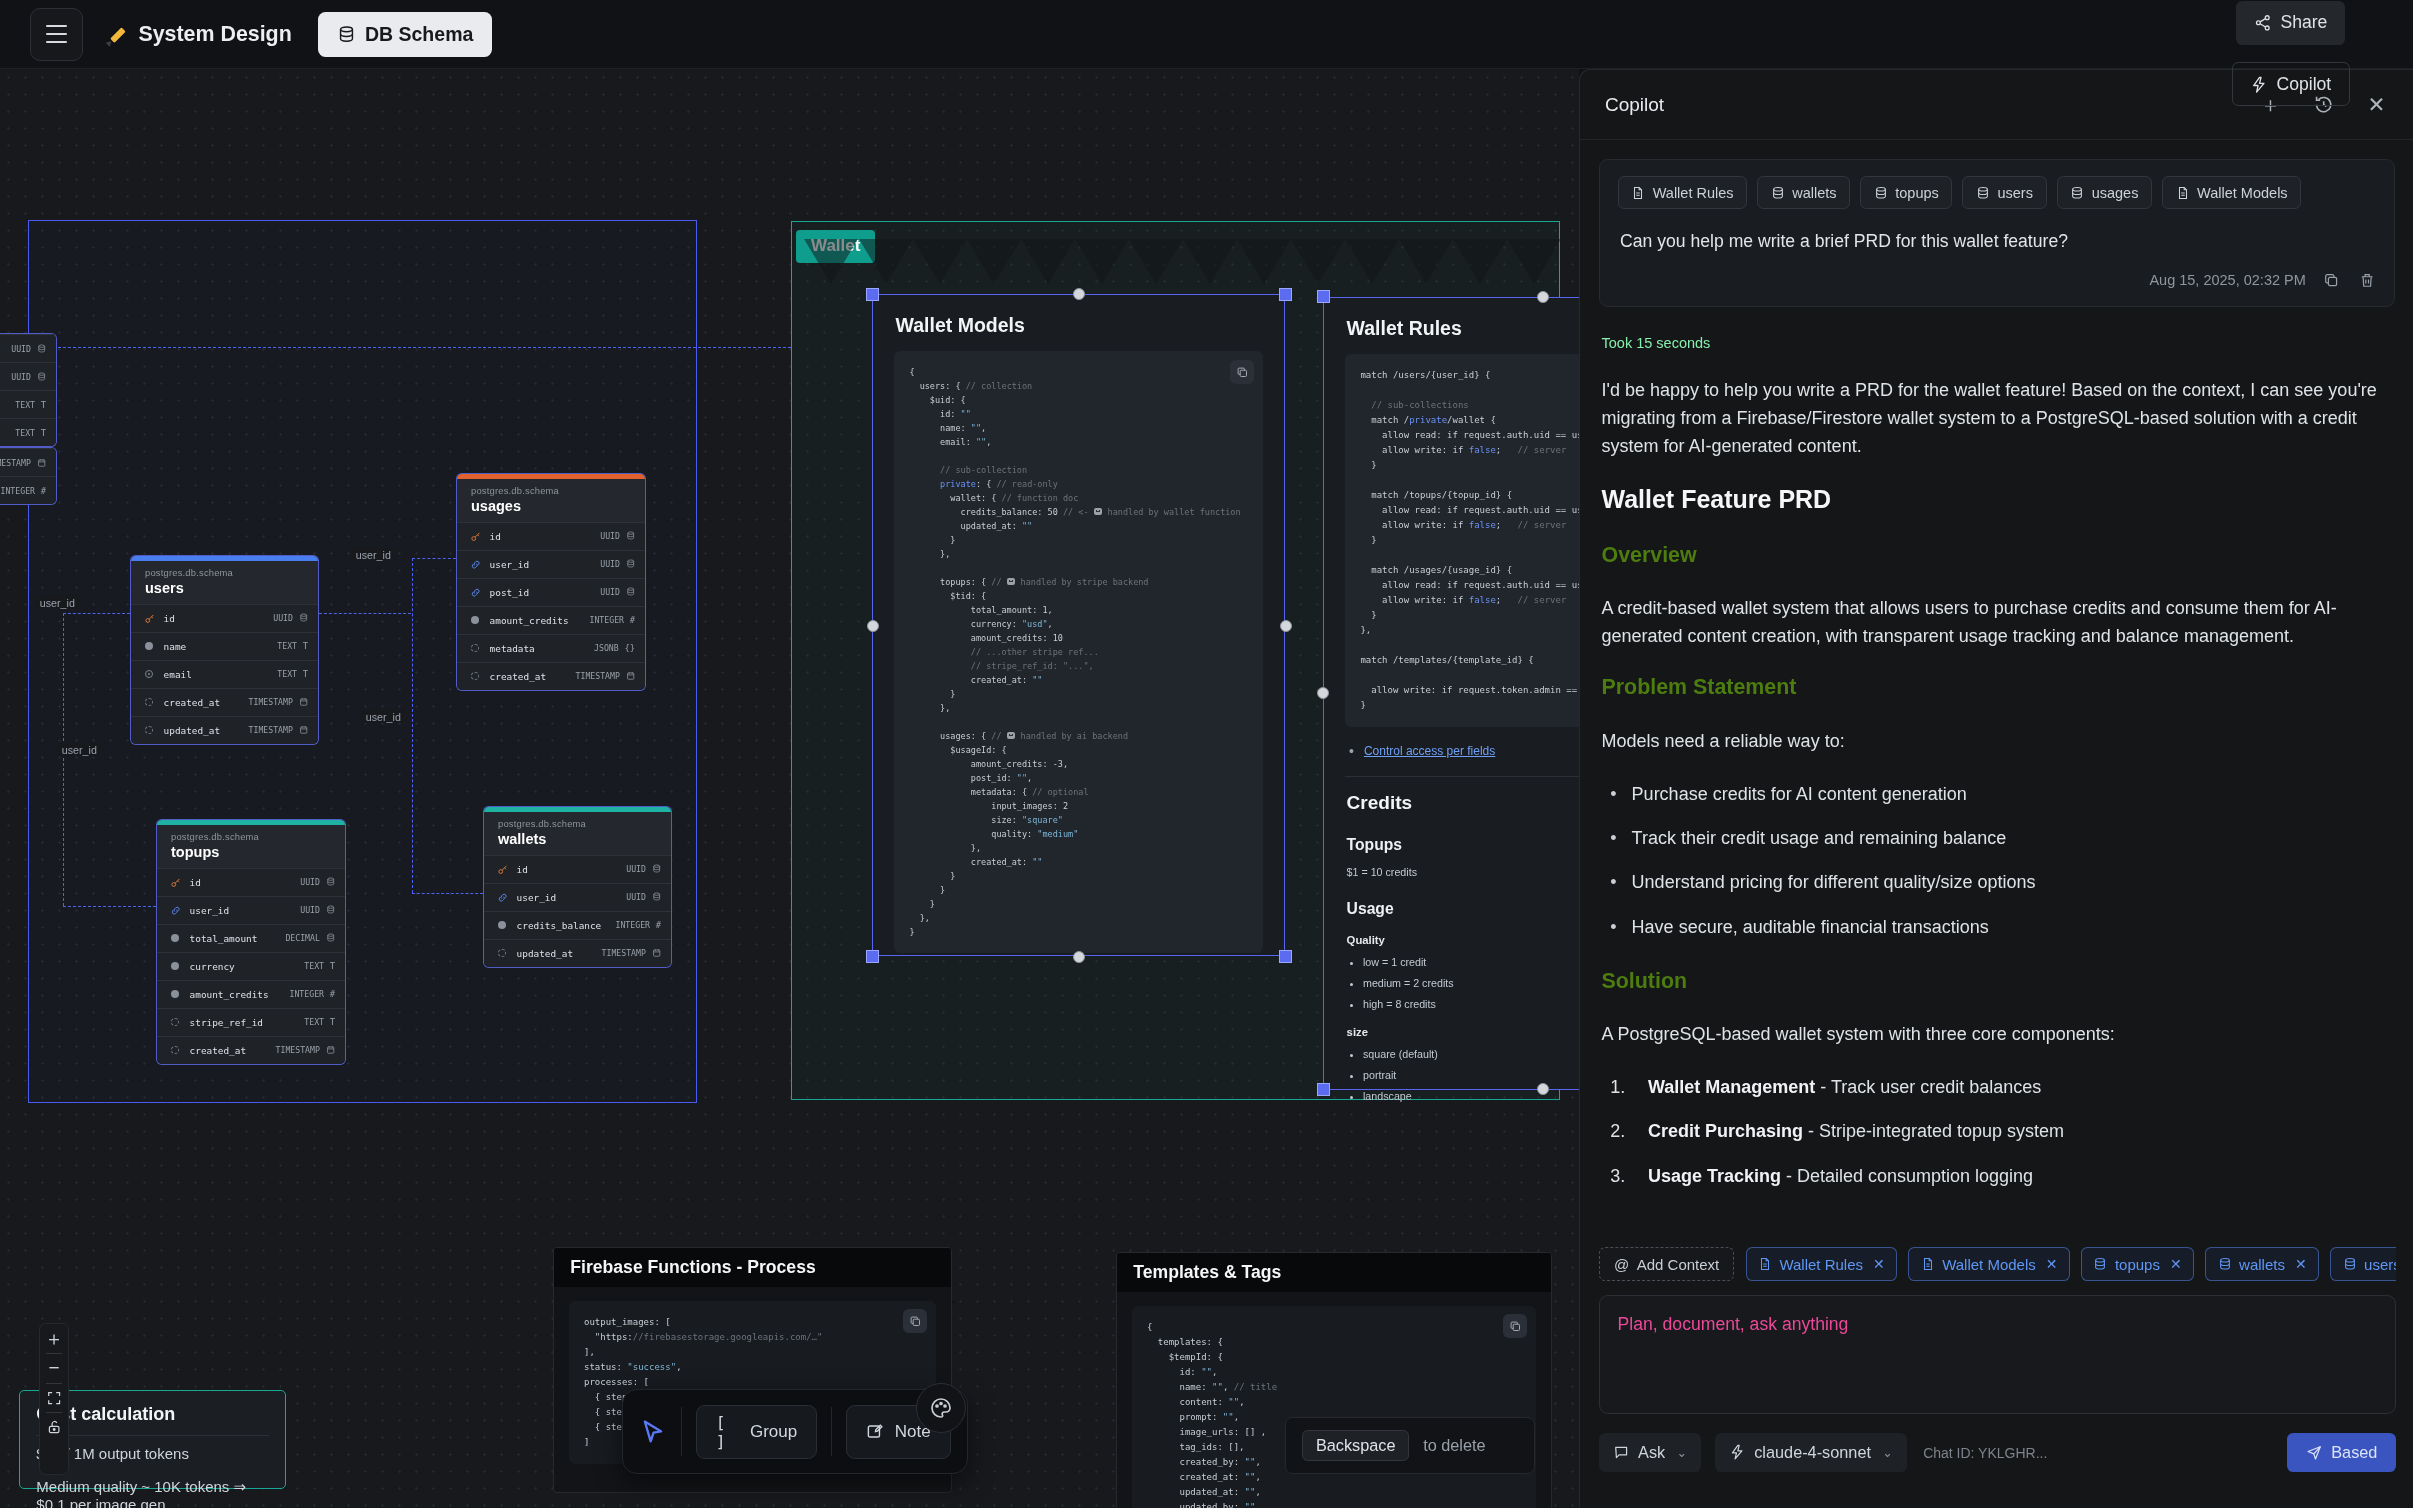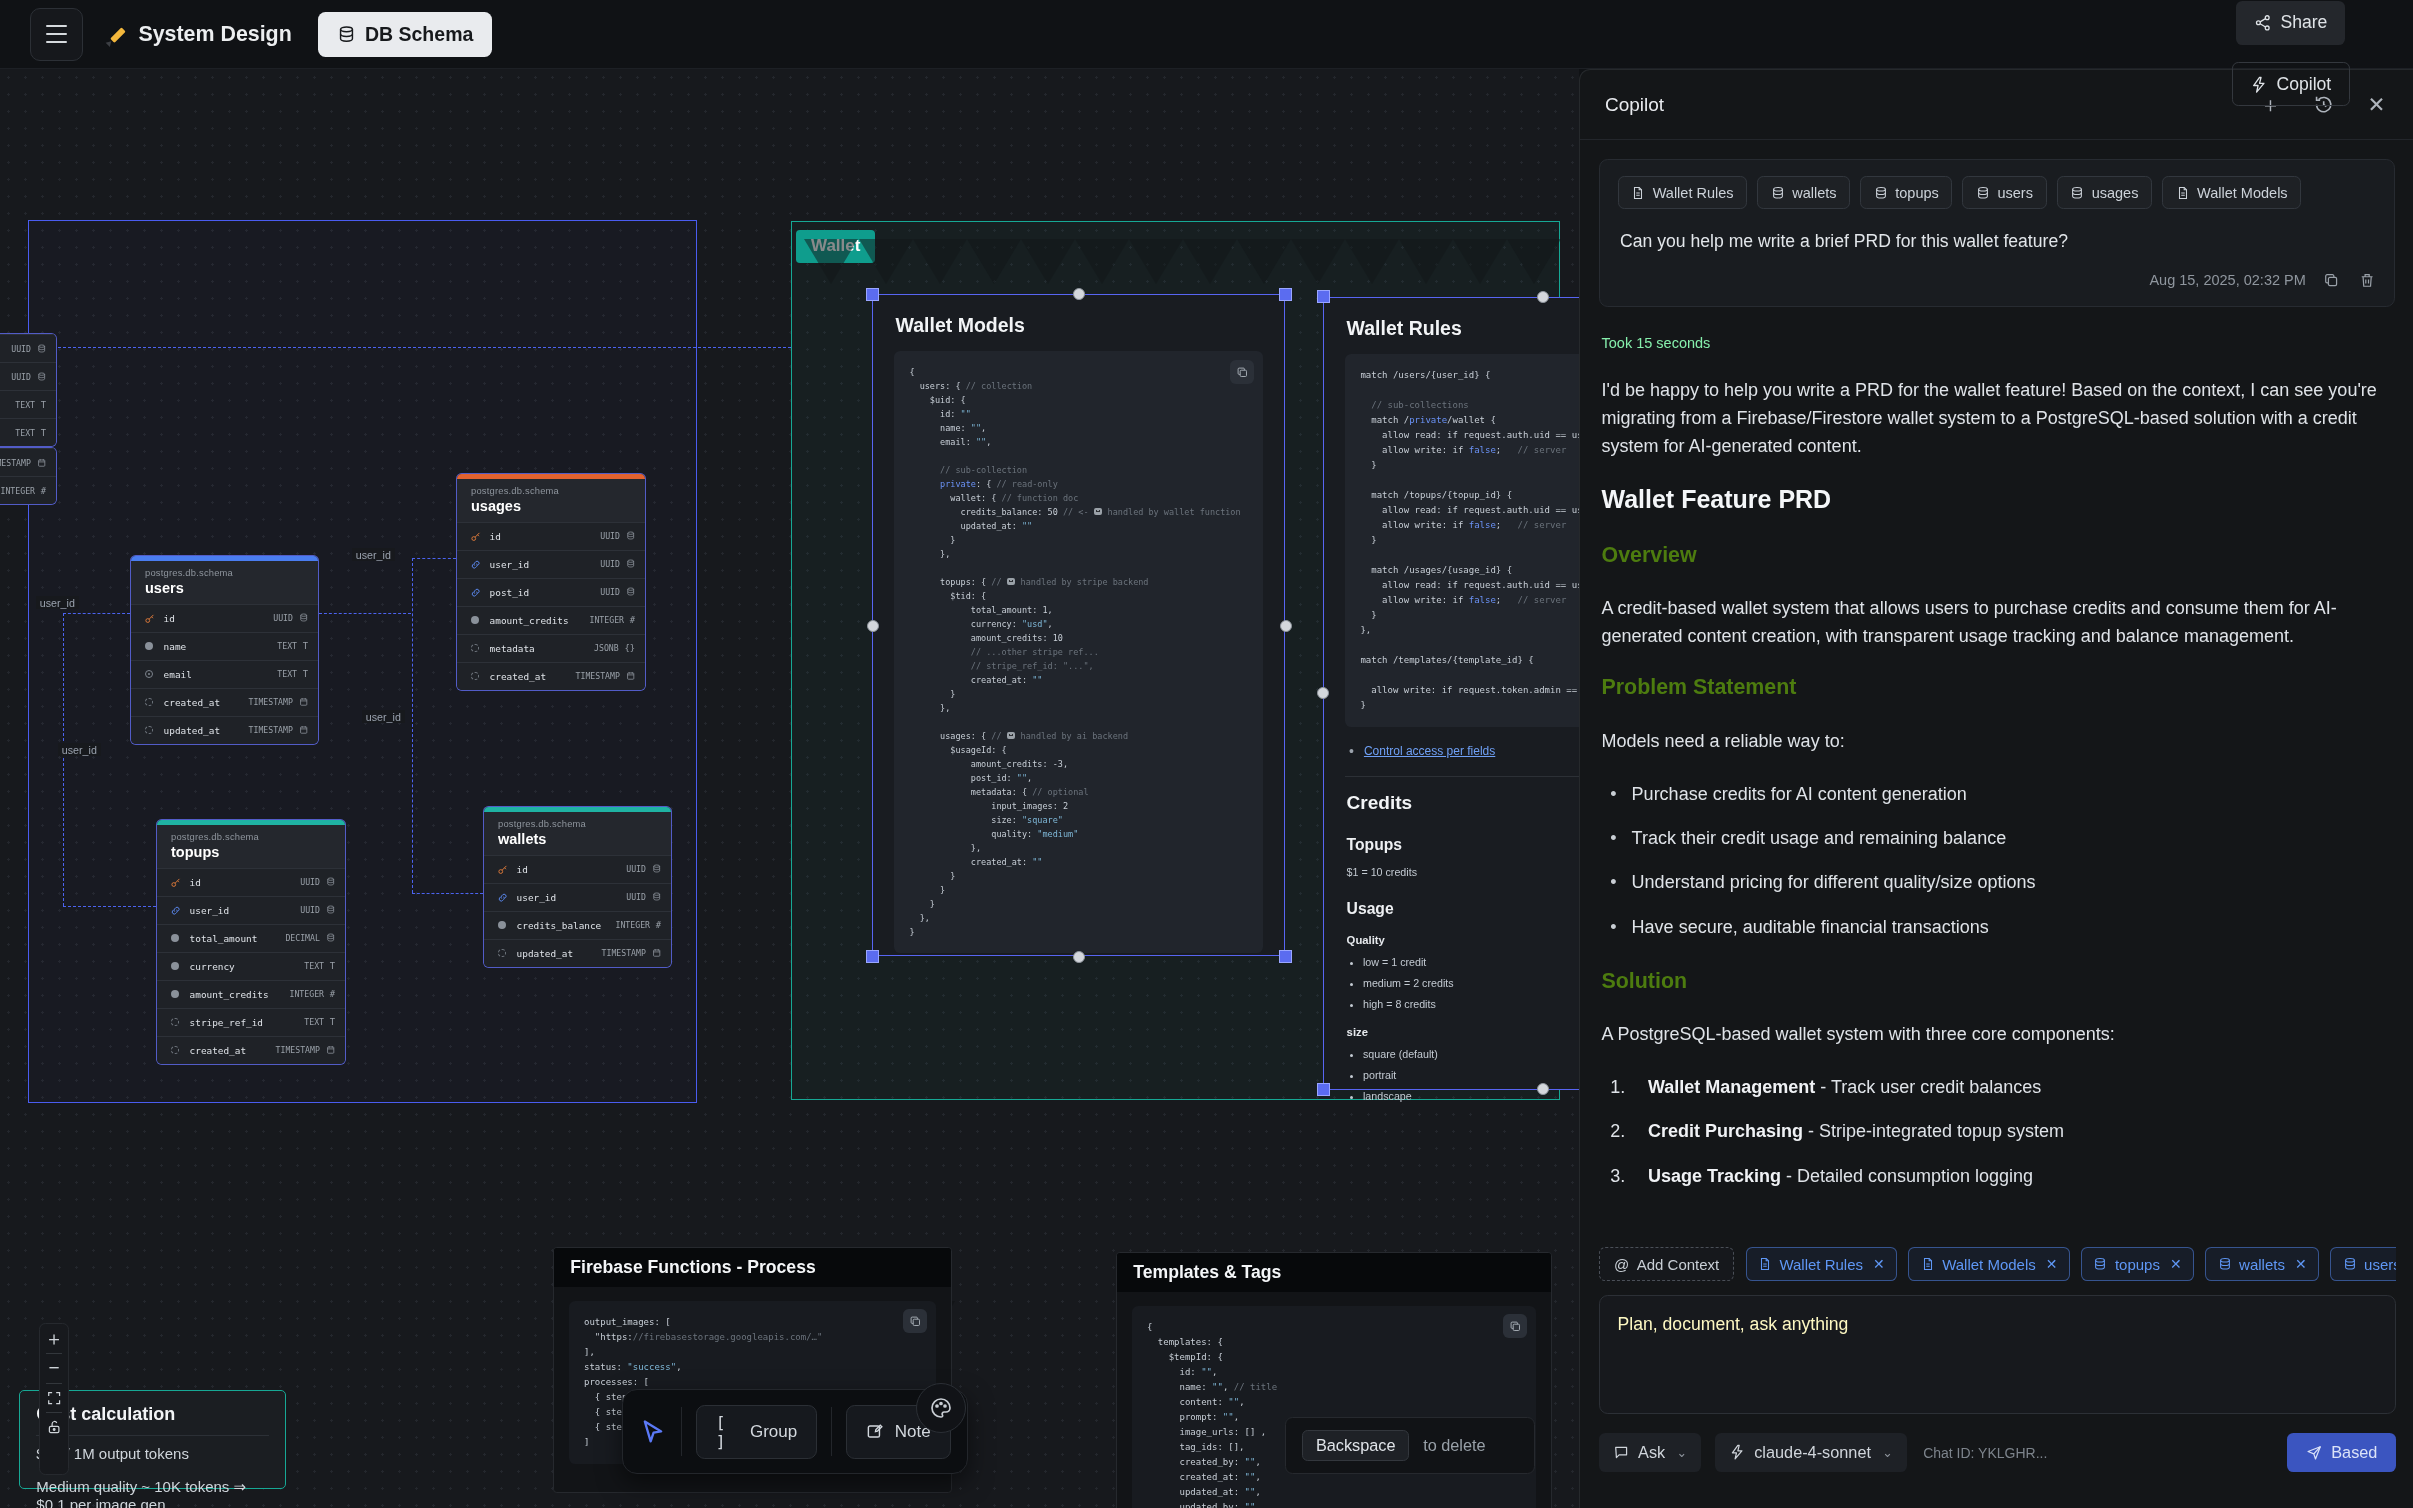--- a/index.html
+++ b/index.html
@@ -153,21 +153,21 @@
 
   #composer { position:absolute; left:19px; right:17.6px; bottom:36px; }
   #ctx-row { display:flex; gap:11.3px; overflow:hidden; white-space:nowrap; margin-bottom:14px; }
   #add-ctx { display:flex; align-items:center; gap:7.5px; height:34px; padding:0 14px; border:1.3px dashed #4a4f57;
     border-radius:6.3px; color:#c9cfd6; font-size:15px; background:#16181c; cursor:pointer; flex:0 0 auto; }
   .bchip { display:flex; align-items:center; gap:7.5px; height:34px; padding:0 11.3px; flex:0 0 auto;
     border:0.6px solid rgba(86,140,245,.5); border-radius:6.3px; background:rgba(59,110,230,.08);
     color:#5f97f5; font-size:15px; cursor:pointer; }
   .bchip .x { font-size:14px; margin-left:2.5px; cursor:pointer; }
   #prompt-box { height:119px; background:#17191d; border:0.6px solid #2c3036; border-radius:8.8px; padding:17.6px; cursor:text; }
-  #prompt-box span { font-size:17.6px; color:#fef9c3; }
+  #prompt-box span { font-size:17.6px; color:#ec4899; }
   #send-row { display:flex; align-items:center; margin-top:19px; }
   .comp-btn { height:39px; background:#1e2126; border-radius:6.3px; display:flex; align-items:center;
     gap:8.8px; padding:0 14px; font-size:16.3px; color:#d0d5db; cursor:pointer; }
   #chat-id { font-size:14px; color:#7d848c; margin-left:16.3px; }
   #send-btn { margin-left:auto; height:39px; padding:0 19px; background:#3b55c0; border-radius:6.3px;
     display:flex; align-items:center; gap:8.8px; font-size:16.3px; color:#dbe3f8; cursor:pointer; }
   .caret { font-size:12.6px; color:#8f959d; margin-left:2.5px; }
 
   svg { display:block; }
 </style>

